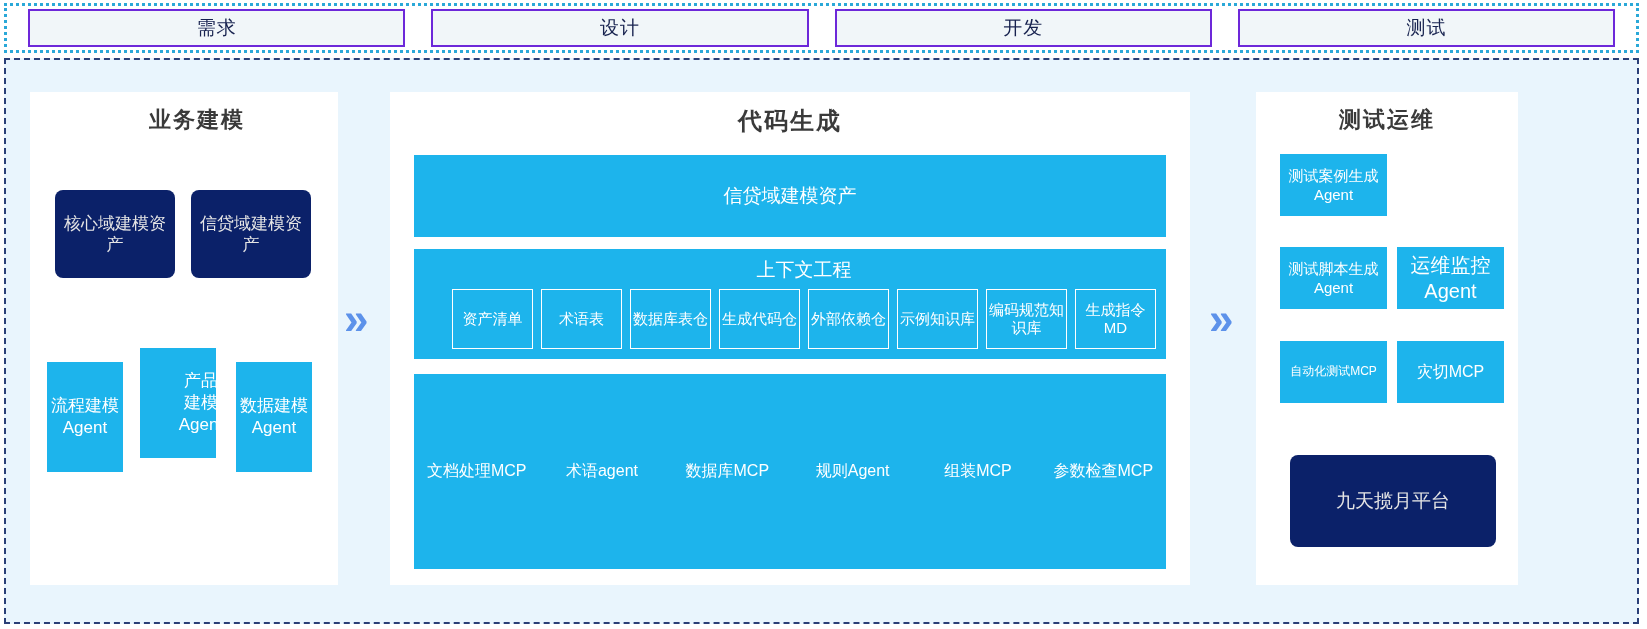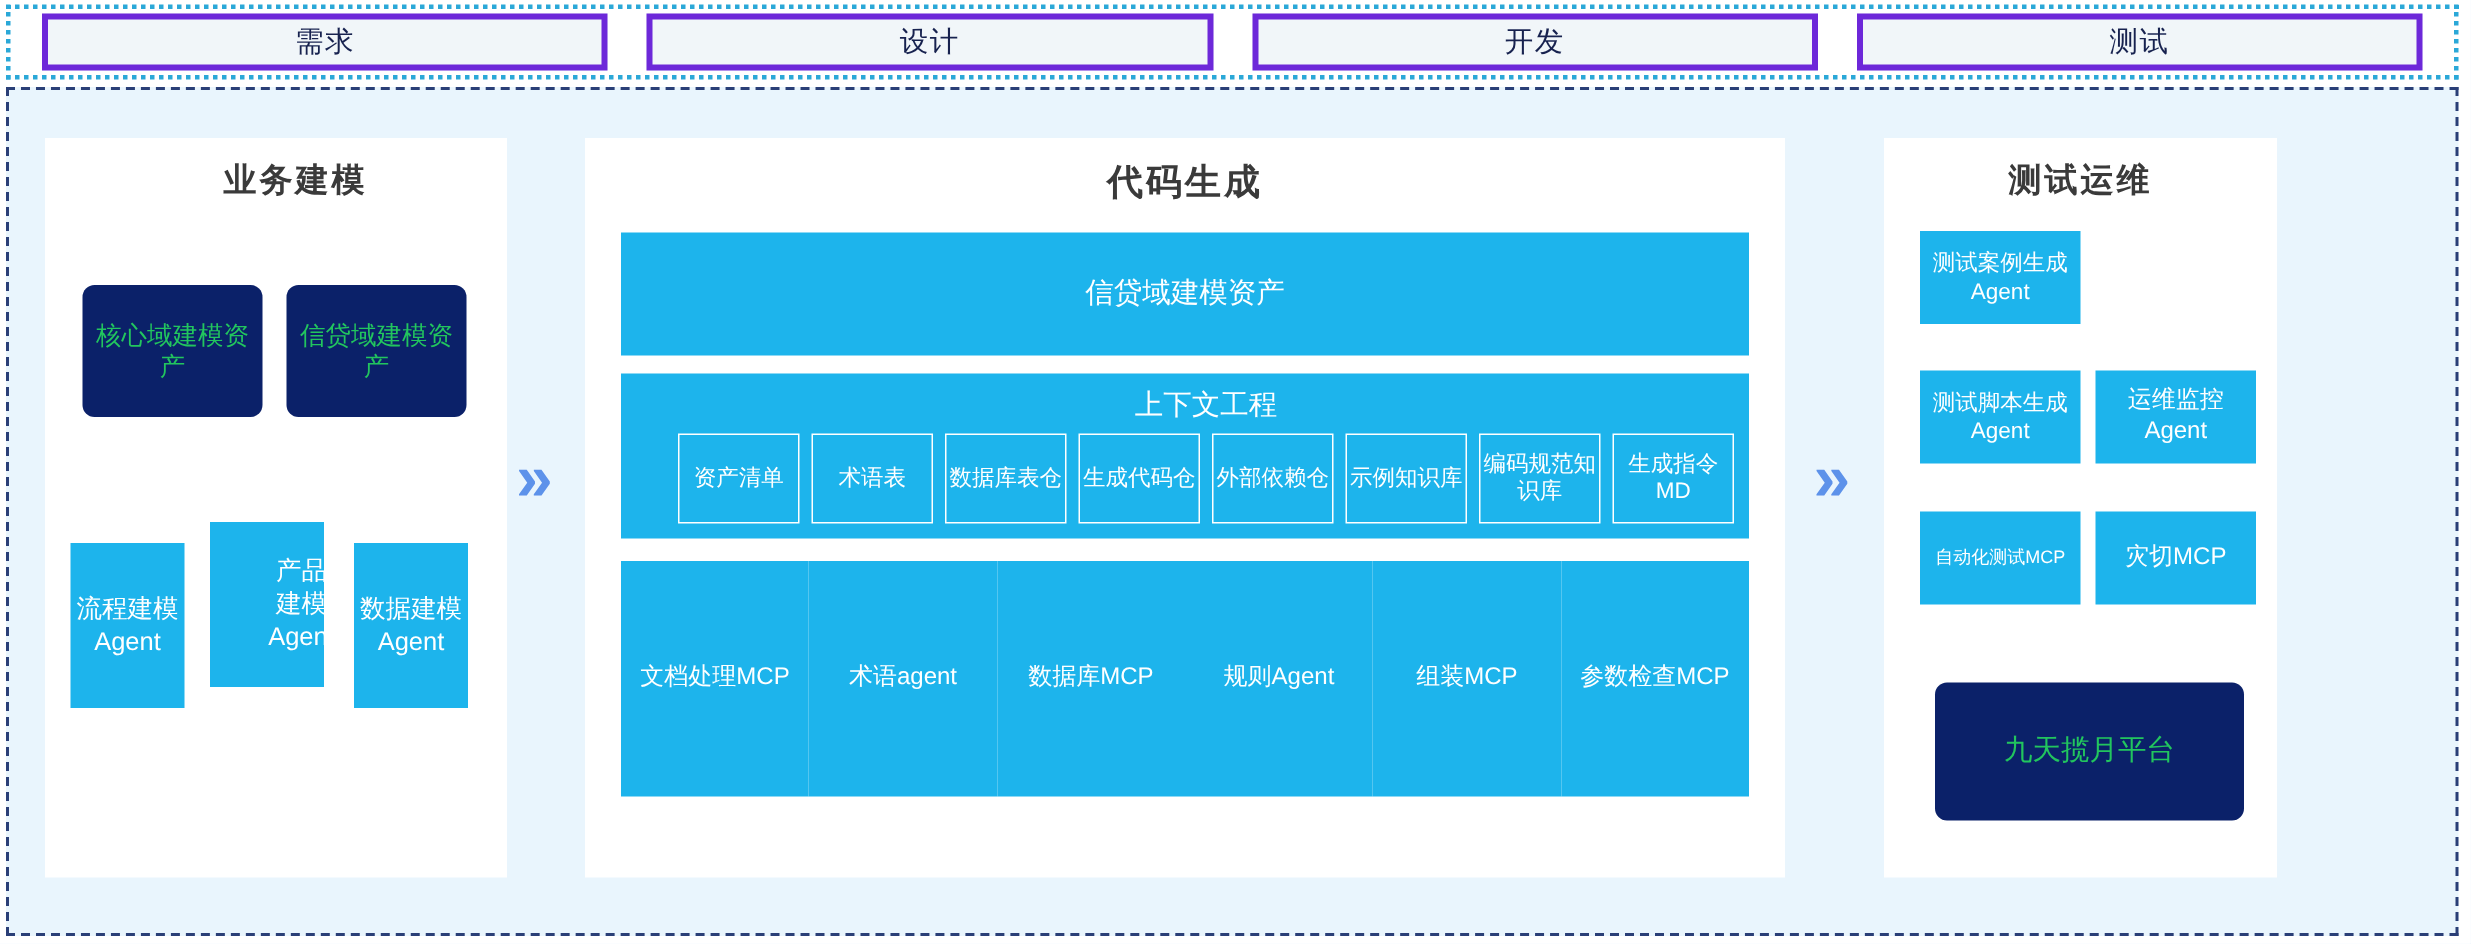--- a/index.html
+++ b/index.html
@@ -31,21 +31,21 @@
     align-items: center;
     justify-content: space-between;
     padding: 0 8px;
     background: #ffffff;
   }
   .phase-box {
     flex: 1 1 0;
     height: 38px;
     margin: 0 13px;
     background: #f1f6f9;
-    border: 4px solid #6d28d9;
+    border: 2px solid #6d28d9;
     box-sizing: border-box;
     display: flex;
     align-items: center;
     justify-content: center;
     color: #17224f;
     font-size: 19px;
     letter-spacing: 1px;
   }
 
   
@@ -91,21 +91,21 @@
     font-weight: bold;
     line-height: 1;
     user-select: none;
   }
   #chev-1 { left: 338px;  top: 237px; }
   #chev-2 { left: 1203px; top: 237px; }
 
   
   .navy-box {
     background: #0b2169;
-    color: #22c55e;
+    color: #e5e5e5;
     border-radius: 8px;
     display: flex;
     align-items: center;
     justify-content: center;
     text-align: center;
     box-sizing: border-box;
     position: absolute;
     font-size: 17px;
     line-height: 1.25;
     padding: 3px;
@@ -167,42 +167,42 @@
     font-size: 15px;
     line-height: 1.18;
     display: flex;
     align-items: center;
     justify-content: center;
     text-align: center;
     padding: 1px;
   }
   .tool-row {
     position: absolute;
-    left: 24px; top: 282px; width: 752px; height: 157px;
+    left: 24px; top: 282px; width: 752px; height: 195px;
     display: flex;
   }
   .tool-box {
     flex: 1 1 0;
     background: #1db4ec;
     color: #ffffff;
     font-size: 16px;
     line-height: 1.3;
     display: flex;
     align-items: center;
     justify-content: center;
     text-align: center;
     box-sizing: border-box;
     padding: 2px;
   }
 
   
   #rb-1 { left: 24px;  top: 62px;  width: 107px; height: 62px; font-size: 15px; }
   #rb-2 { left: 141px; top: 62px;  width: 107px; height: 62px; font-size: 16px; }
   #rb-3 { left: 24px;  top: 155px; width: 107px; height: 62px; font-size: 15px; }
-  #rb-4 { left: 141px; top: 155px; width: 107px; height: 62px; font-size: 16px; }
+  #rb-4 { left: 141px; top: 155px; width: 107px; height: 62px; font-size: 20px; }
   #rb-5 { left: 24px;  top: 249px; width: 107px; height: 62px; font-size: 12px; align-items: center; }
   #rb-6 { left: 141px; top: 249px; width: 107px; height: 62px; font-size: 16px; }
   #rb-platform {
     left: 34px; top: 363px; width: 206px; height: 92px;
     font-size: 19px;
     align-items: center;
   }
 </style>
 </head>
 <body>

